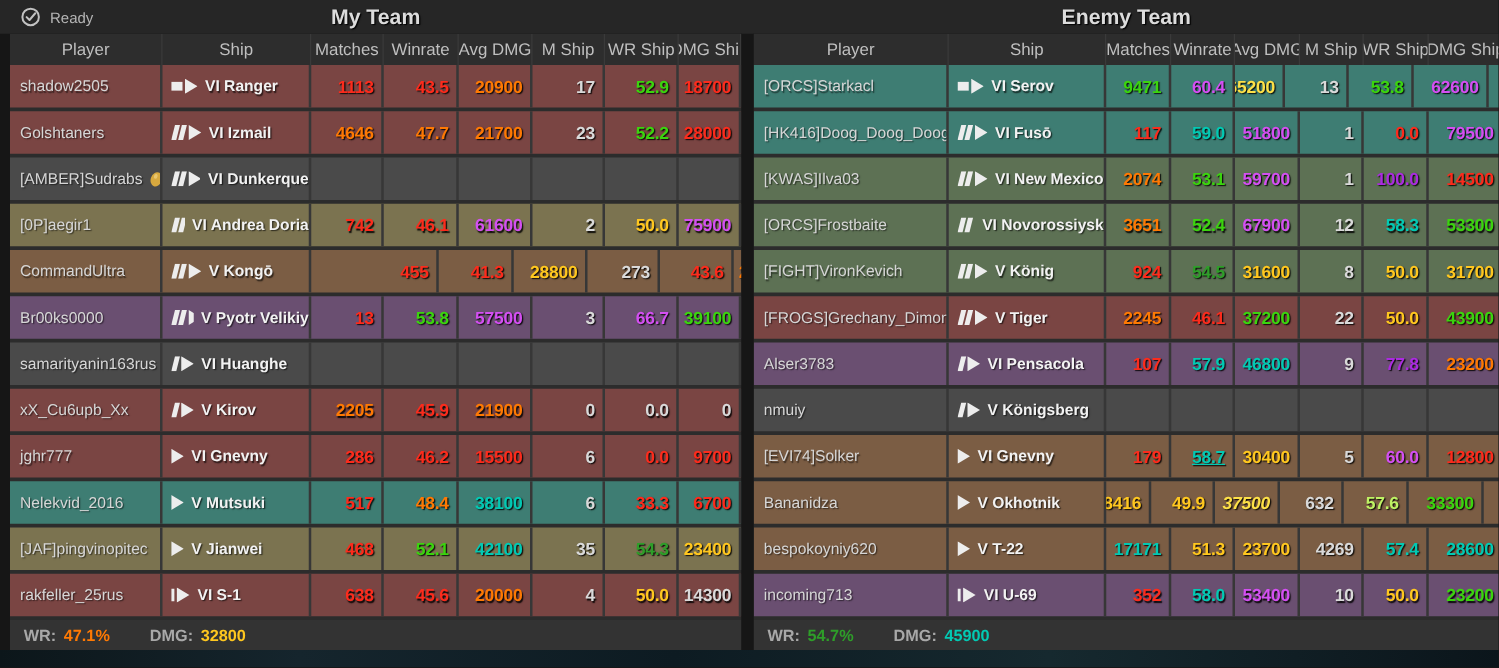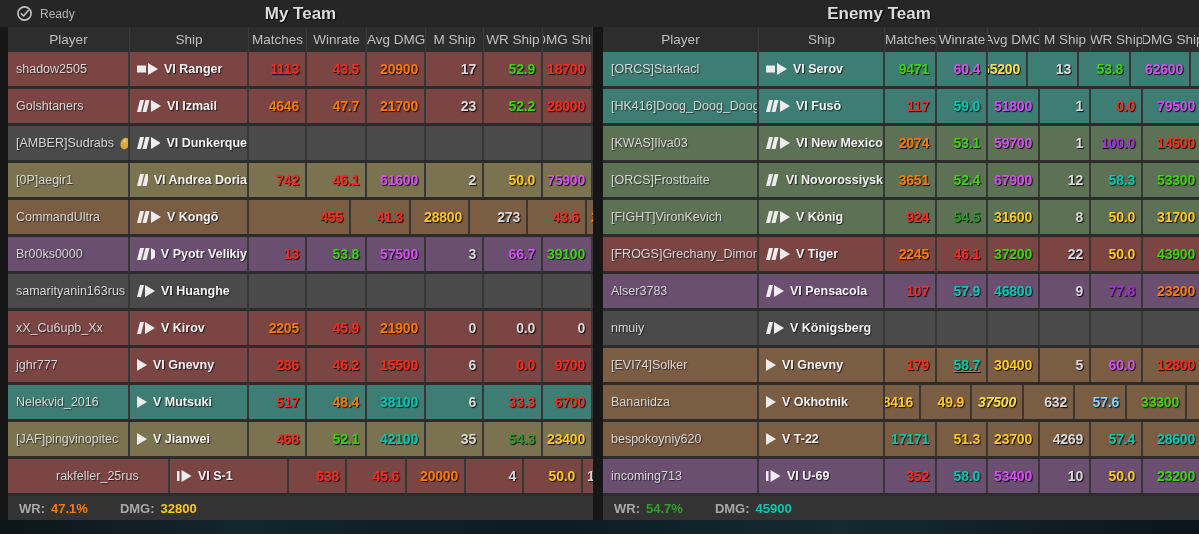--- a/index.html
+++ b/index.html
@@ -4,21 +4,21 @@
 <style>
   html,body{margin:0;padding:0;background:#181818;}
   #root{position:relative;width:1199px;height:534px;background:#161616;overflow:hidden;
         font-family:"Liberation Sans",sans-serif;-webkit-font-smoothing:antialiased;}
   .topbar{position:absolute;top:0;left:0;width:1199px;height:27px;background:#262626;}
   .ready{position:absolute;left:16px;top:0;height:27px;display:flex;align-items:center;gap:7px;
          color:#b5b5b5;font-size:12px;}
   .title{position:absolute;top:0;line-height:27px;font-size:17px;font-weight:bold;color:#dcdcdc;
          text-align:center;text-shadow:1px 1px 1px #000;white-space:nowrap;}
   .t0{left:8px;width:585px;}
-  .t1{left:581px;width:596px;}
+  .t1{left:603px;width:596px;}
   .table{position:absolute;top:27px;background:#2c2c2c;overflow:hidden;}
   .table.left{left:8px;width:585px;}
   .table.right{left:603px;width:596px;}
   .thead{display:flex;height:25px;background:#2d2d2d;}
   .hcell{flex:0 0 auto;box-sizing:border-box;height:25px;display:flex;align-items:center;justify-content:center;
          color:#bfbfbf;font-size:13.5px;overflow:hidden;white-space:nowrap;border-right:1px solid #3a3a3a;}
   .row{display:flex;height:34px;margin-bottom:3px;}
   .cell{flex:0 0 auto;box-sizing:border-box;height:34px;white-space:nowrap;overflow:hidden;
         border-right:2px solid #373737;display:flex;align-items:center;}
   .cell.player{color:#d6d6d6;font-size:12.5px;padding-left:8px;gap:5px;
@@ -260,21 +260,21 @@
             </svg>
             <span>V Jianwei</span>
           </div>
           <div class="cell num" style="width: 58px; color: rgb(252, 43, 28);">468</div>
           <div class="cell num" style="width: 60px; color: rgb(59, 212, 14);">52.1</div>
           <div class="cell num" style="width: 59px; color: rgb(2, 201, 179);">42100</div>
           <div class="cell num" style="width: 58px; color: rgb(217, 217, 217);">35</div>
           <div class="cell num" style="width: 59px; color: rgb(46, 158, 41);">54.3</div>
           <div class="cell num" style="width: 50px; color: rgb(255, 199, 31);">23400</div>
         </div>
-        <div class="row" style="background: rgb(122, 69, 67); padding-left: 40px;">
+        <div class="row" style="background: rgb(122, 69, 67);">
           <div class="cell player" style="width: 122px;">
             <span>rakfeller_25rus</span>
           </div>
           <div class="cell ship" style="width: 119px;">
             <svg width="15" height="12" fill="#ededed">
               <rect x="0" y="1" width="2.5" height="10"></rect>
               <polygon points="4.5,0 14.5,6 4.5,12"></polygon>
             </svg>
             <span>VI S-1</span>
           </div>
@@ -479,21 +479,21 @@
           <div class="cell ship" style="width: 126px;">
             <svg width="10" height="12" fill="#ededed">
               <polygon points="0,0 10,6 0,12"></polygon>
             </svg>
             <span>V Okhotnik</span>
           </div>
           <div class="cell num" style="width: 36px; color: rgb(255, 199, 31);">8416</div>
           <div class="cell num" style="width: 51px; color: rgb(255, 199, 31);">49.9</div>
           <div class="cell num" style="width: 52px; color: #fde047; font-style: italic;">37500</div>
           <div class="cell num" style="width: 51px; color: rgb(217, 217, 217);">632</div>
-          <div class="cell num" style="width: 52px; color: #7dd3fc;">57.6</div>
+          <div class="cell num" style="width: 52px; color: #bef264;">57.6</div>
           <div class="cell num" style="width: 60px; color: rgb(59, 212, 14);">33300</div>
         </div>
         <div class="row" style="background: rgb(123, 93, 68);">
           <div class="cell player" style="width: 156px;">
             <span>bespokoyniy620</span>
           </div>
           <div class="cell ship" style="width: 126px;">
             <svg width="10" height="12" fill="#ededed">
               <polygon points="0,0 10,6 0,12"></polygon>
             </svg>

